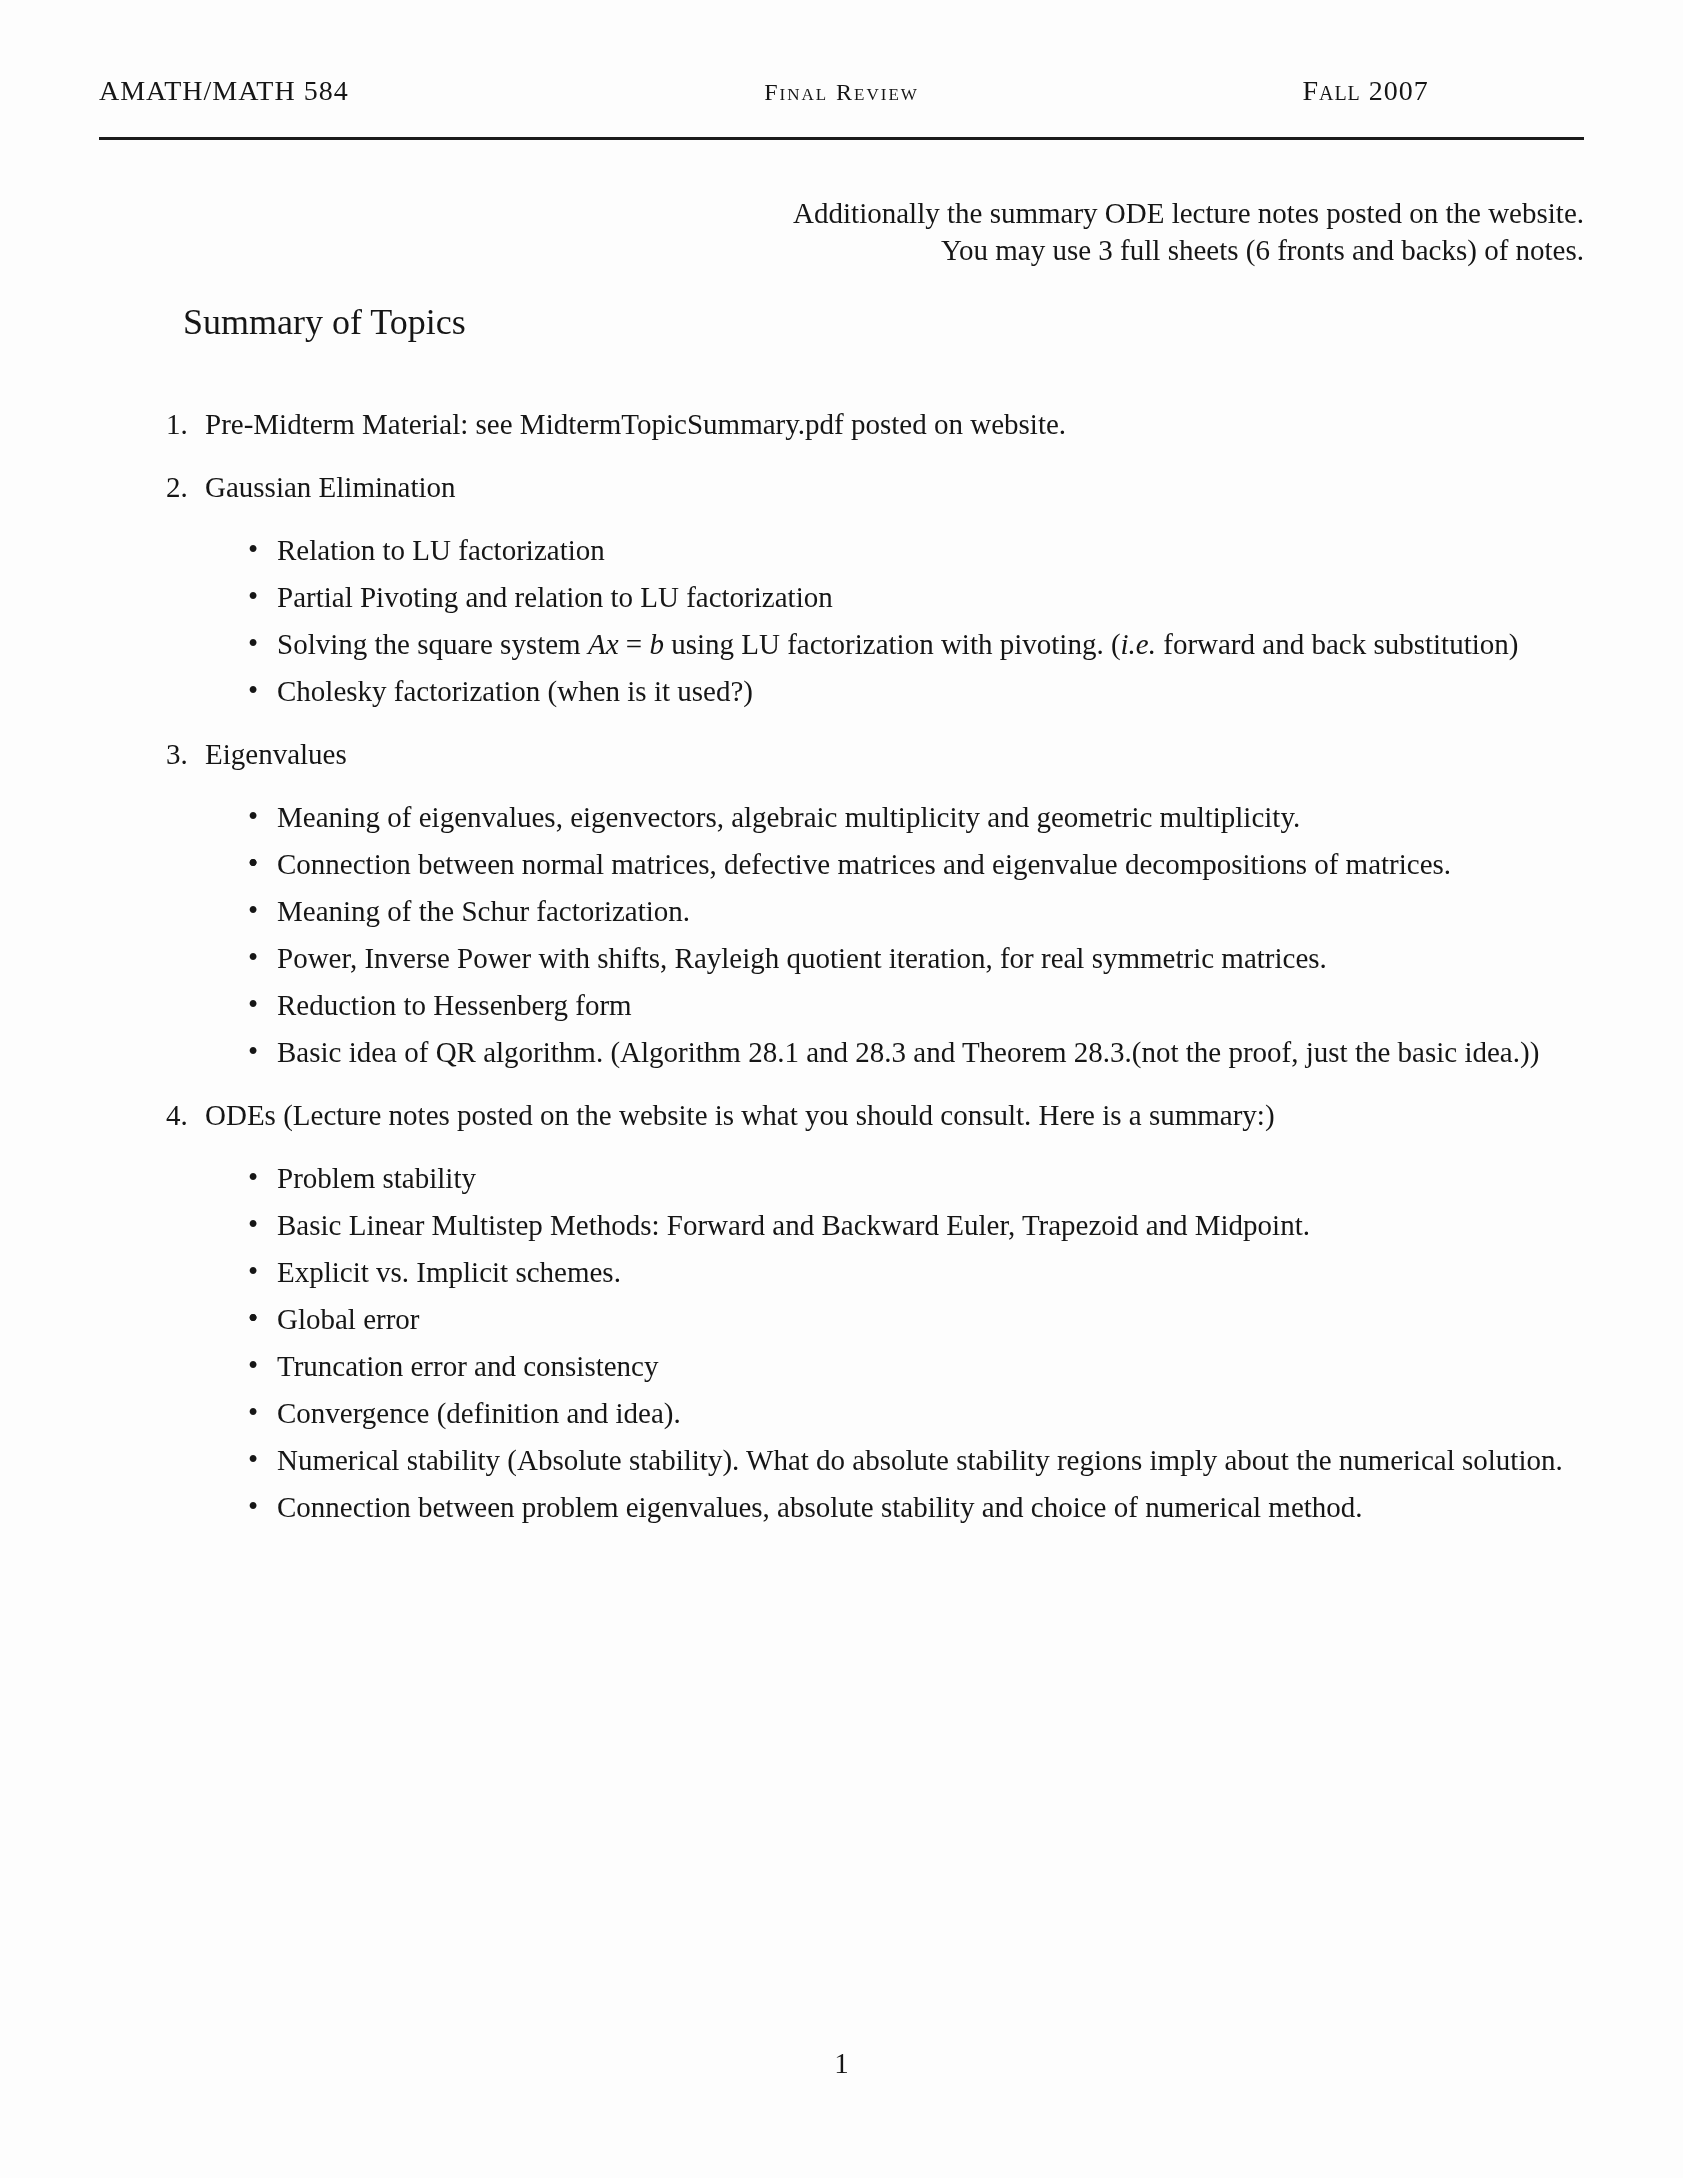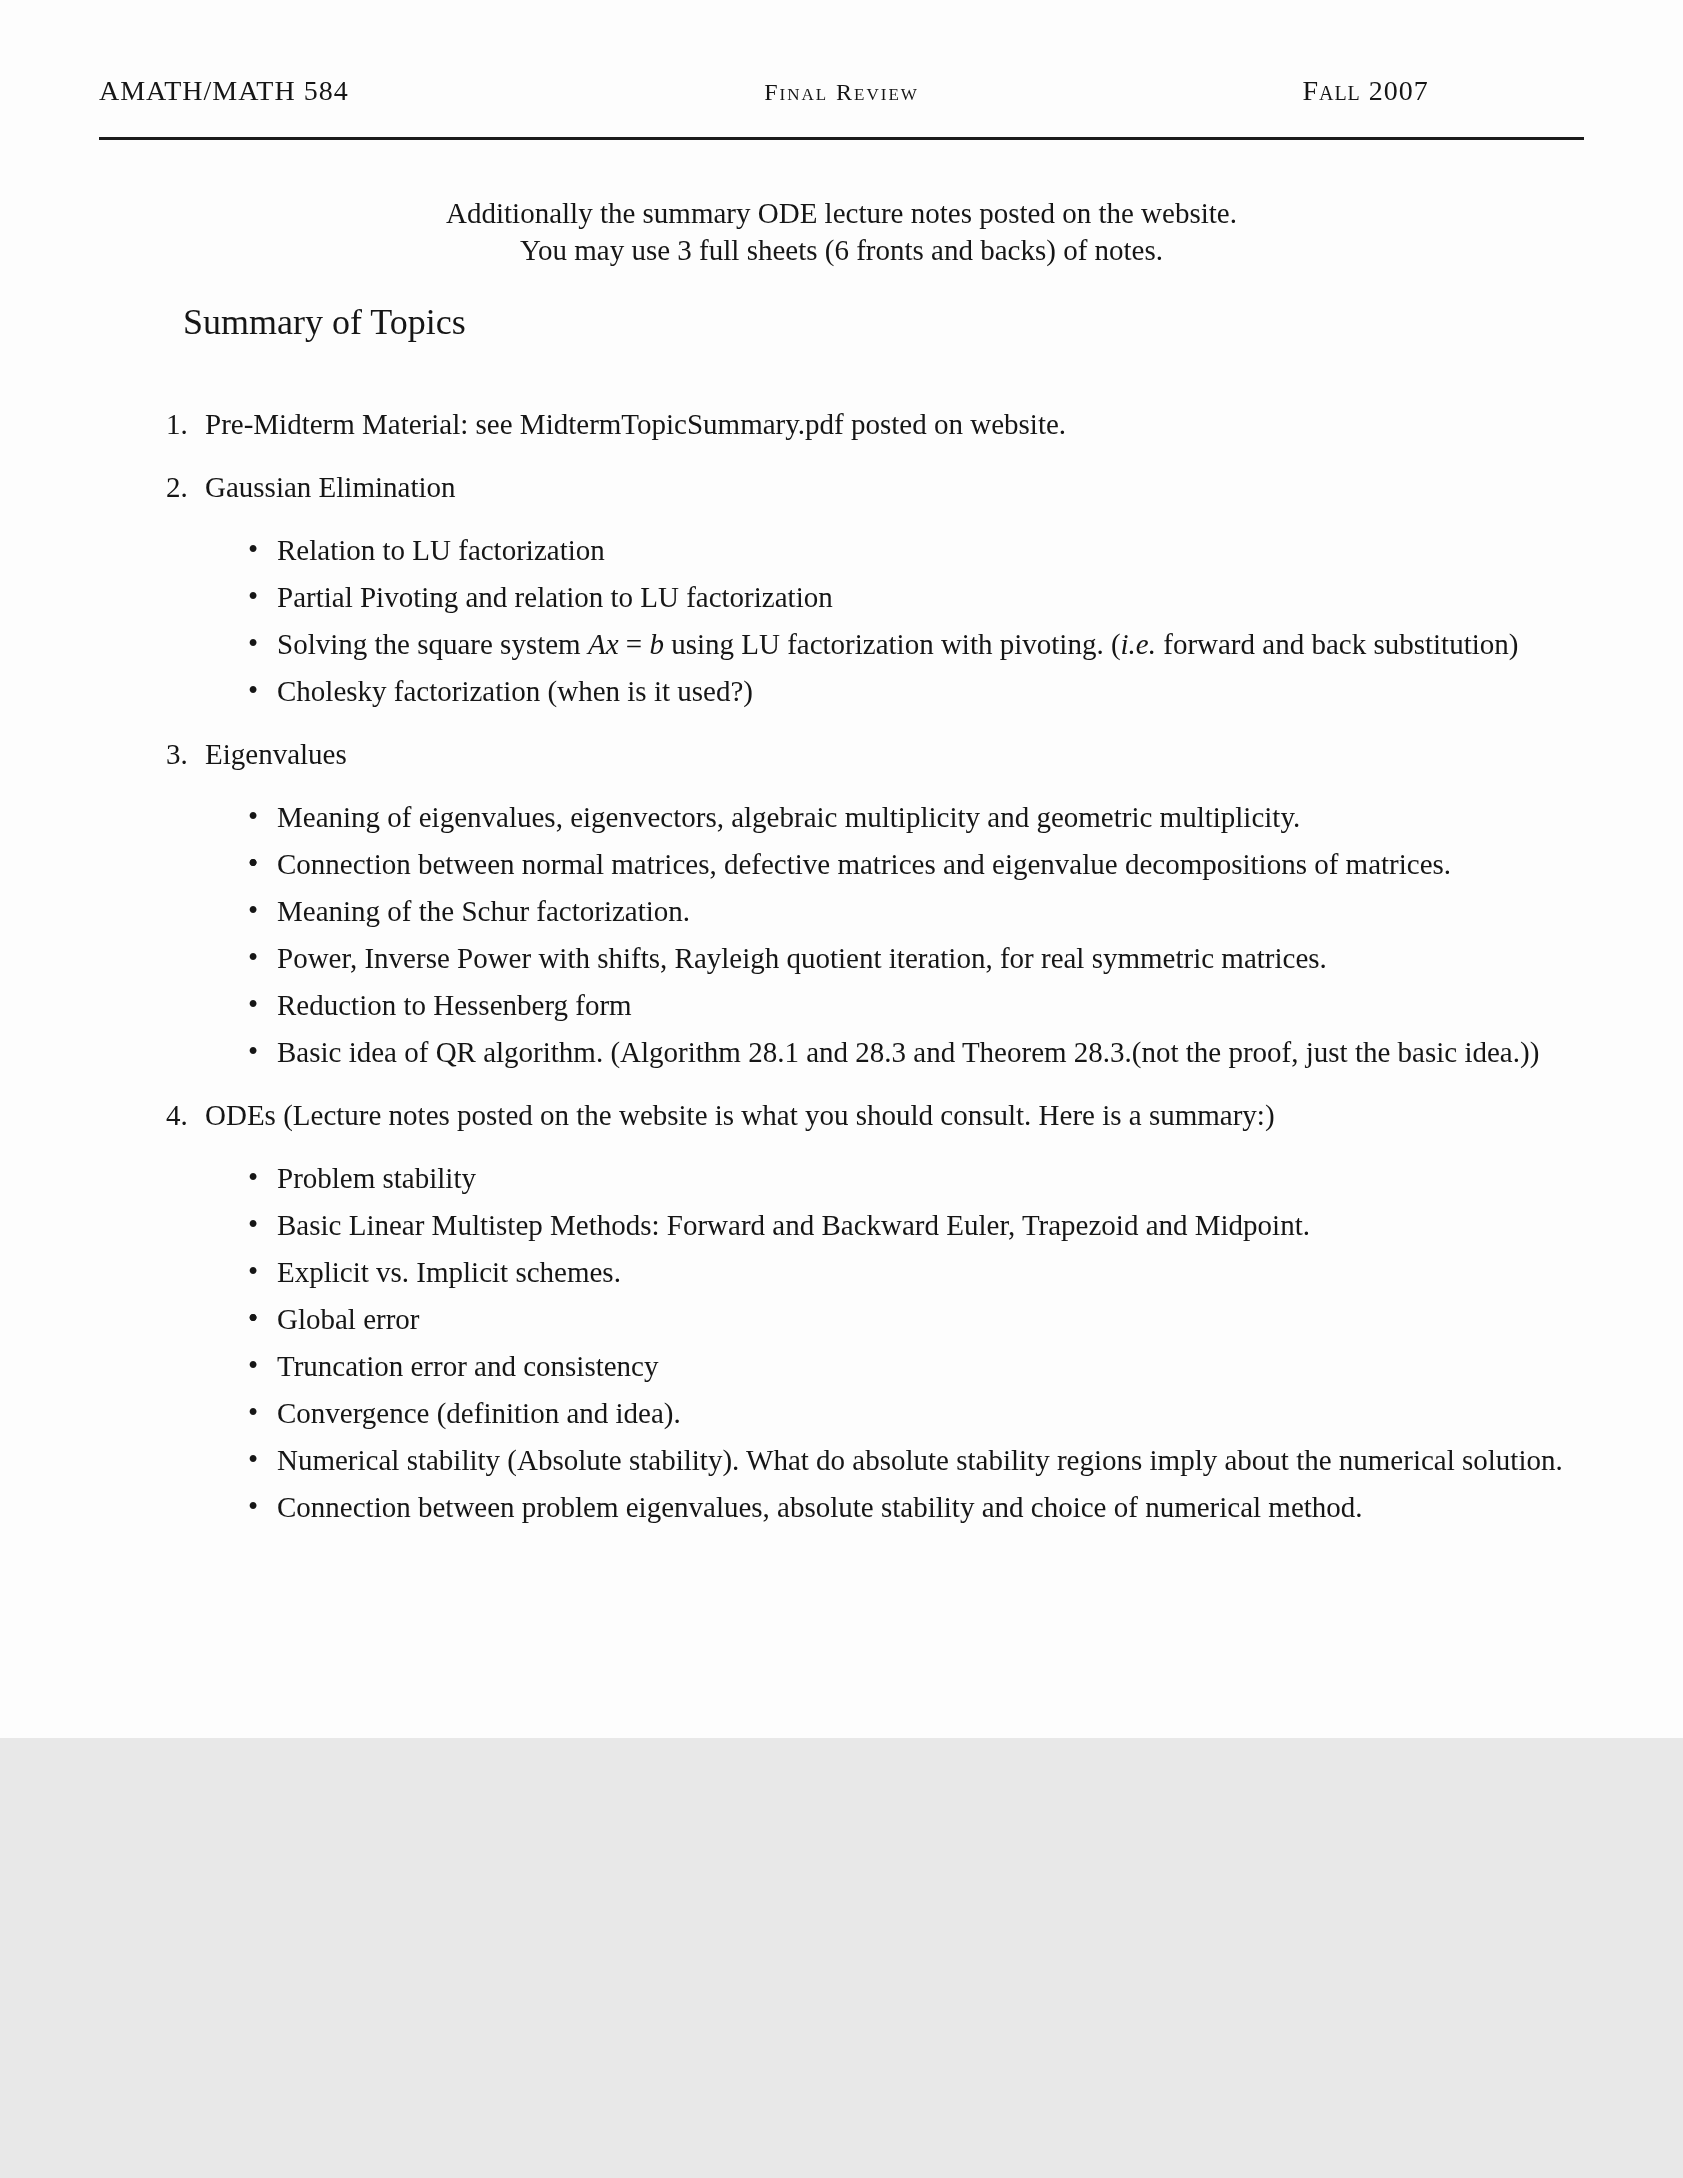--- a/index.html
+++ b/index.html
@@ -1,18 +1,18 @@
 <!DOCTYPE html>
 <html><head>
 <meta charset="utf-8">
 <style>
   html,body { margin:0; padding:0; background:#e8e8e8; }
   .page {
     position:relative;
-    width:1683px; height:1738px;
+    width:1683px; height:2178px;
     margin:0 auto;
     background:#fdfdfd;
     color:#161616;
     font-family:"Liberation Serif","DejaVu Serif",serif;
     overflow:hidden;
   }
   
   .header {
     display:flex; align-items:baseline;
     margin:0 99px;
@@ -25,21 +25,21 @@
   .header-center {
     flex:1.4; text-align:center;
     font-size:24px; font-variant:small-caps; letter-spacing:2px; white-space:nowrap;
   }
   .header-right { text-align:center; }
   
   .intro {
     margin:55px 99px 0 99px;
     font-size:29px; line-height:37px;
   }
-  .intro-line { text-align:center; }
+  .intro-line { text-align:right; }
   .jline { text-align:justify; text-align-last:justify; }
   .indent-par { text-indent:67px; }
   .indent-warning { text-indent:81px; }
   
   .section-title {
     margin:30px 99px 0 183px;
     font-size:36px; line-height:46px; font-weight:normal;
   }
   
   .topics {

